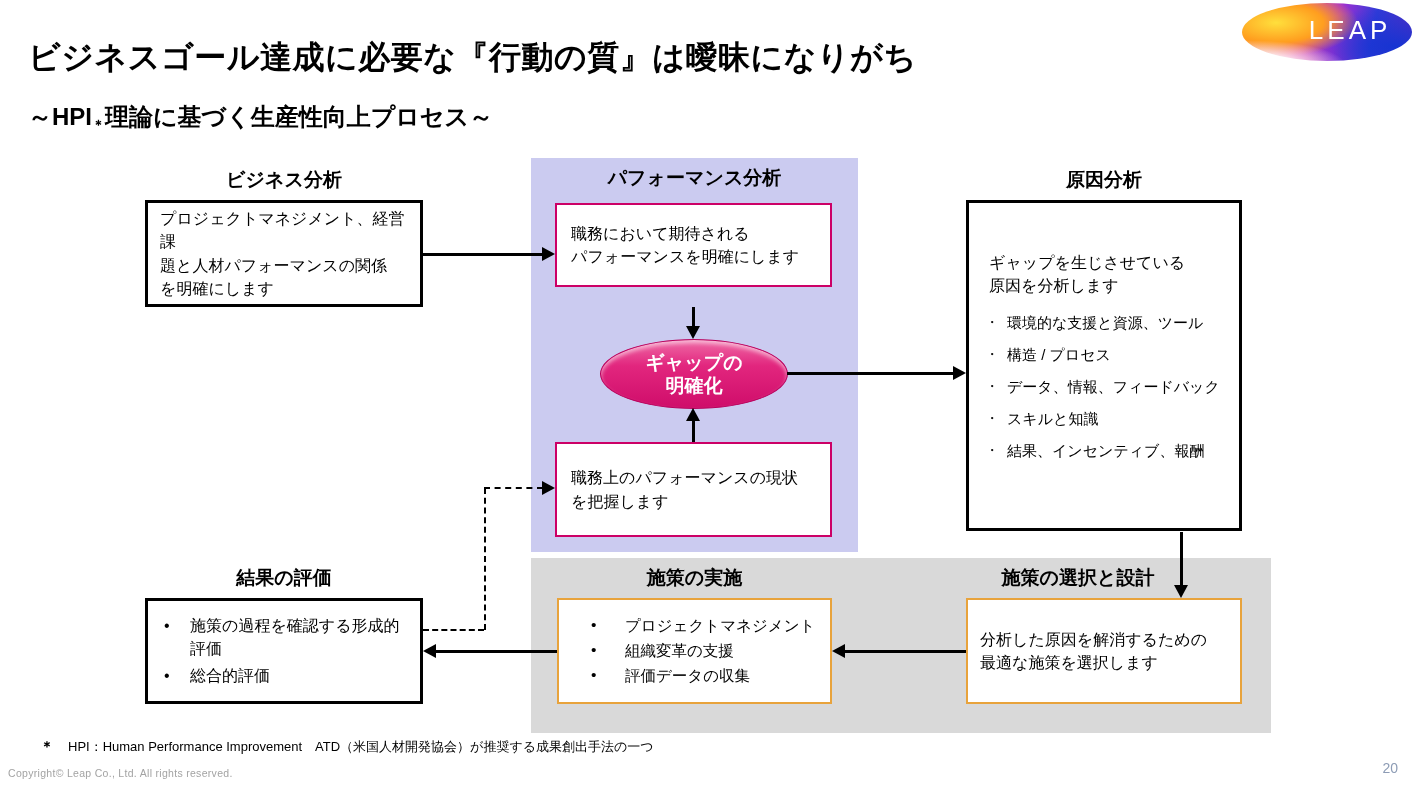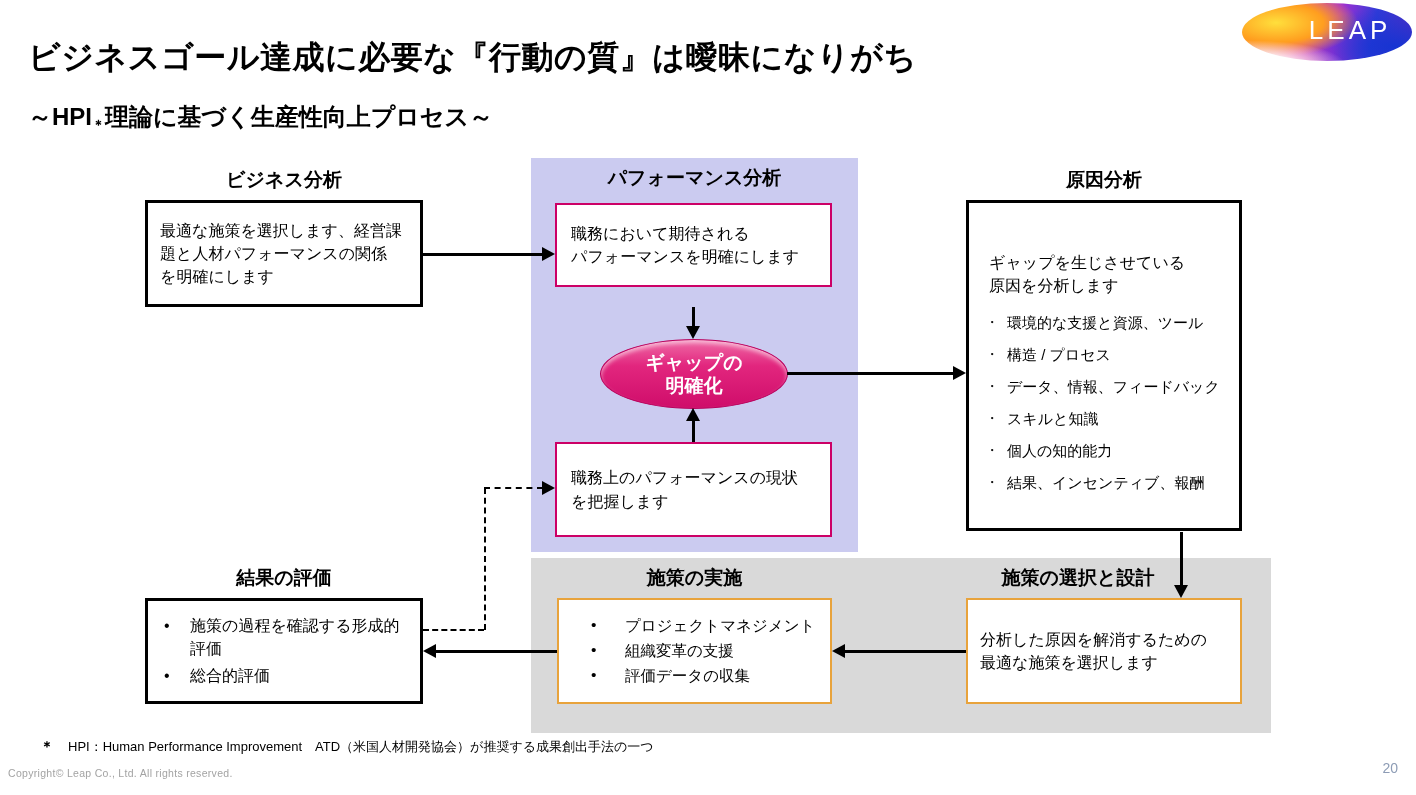--- a/index.html
+++ b/index.html
@@ -100,21 +100,21 @@
   <div class="bg-gray"></div>
 
   <div class="col-h h-business">ビジネス分析</div>
   <div class="col-h h-performance">パフォーマンス分析</div>
   <div class="col-h h-cause">原因分析</div>
   <div class="col-h h-eval">結果の評価</div>
   <div class="col-h h-impl">施策の実施</div>
   <div class="col-h h-select">施策の選択と設計</div>
 
   <div class="box blk vcenter box-business">
-    <div>最適な施策を選択します、経営課</div>
+    <div>プロジェクトマネジメント、経営課</div>
     <div>題と人材パフォーマンスの関係</div>
     <div>を明確にします</div>
   </div>
 
   <div class="box pnk vcenter box-expected">
     <div>職務において期待される</div>
     <div>パフォーマンスを明確にします</div>
   </div>
 
   <div class="gap-ellipse">
@@ -130,21 +130,20 @@
   <div class="box blk box-cause">
     <div class="lead">
       <div>ギャップを生じさせている</div>
       <div>原因を分析します</div>
     </div>
     <ul>
       <li>環境的な支援と資源、ツール</li>
       <li>構造 / プロセス</li>
       <li>データ、情報、フィードバック</li>
       <li>スキルと知識</li>
-      <li>個人の知的能力</li>
       <li>結果、インセンティブ、報酬</li>
     </ul>
   </div>
 
   <div class="box org vcenter box-select">
     <div>分析した原因を解消するための</div>
     <div>最適な施策を選択します</div>
   </div>
 
   <div class="box org vcenter box-impl">

